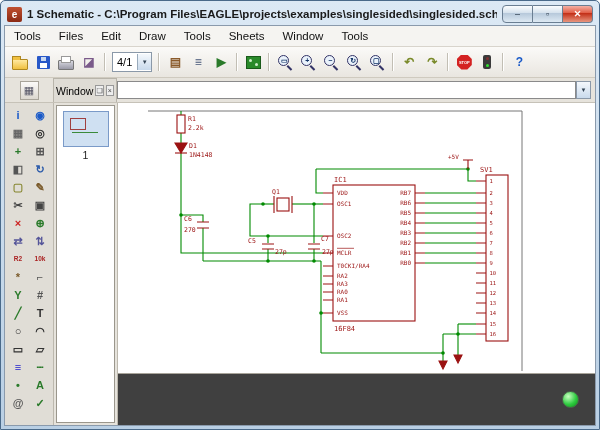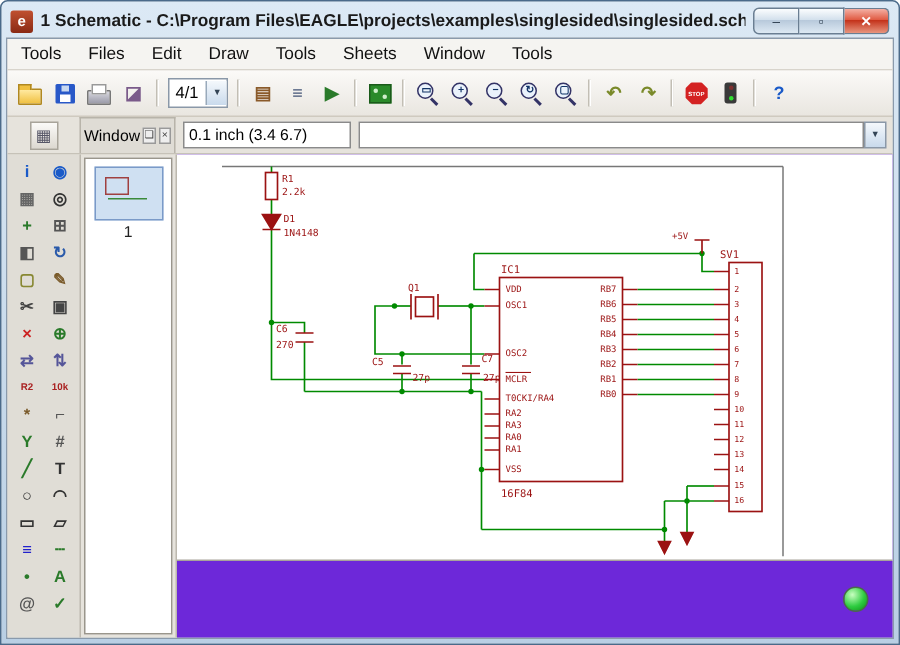--- a/index.html
+++ b/index.html
@@ -65,21 +65,21 @@
   .main{flex:1;display:flex;min-height:0;}
   .palette{width:48px;background:#e0ddd6;border-right:1px solid #bcb8ae;display:grid;grid-template-columns:22px 22px;align-content:start;justify-content:center;padding-top:3px;}
   .tool{width:22px;height:18px;border:1px solid transparent;background:none;padding:0;display:flex;align-items:center;justify-content:center;font-size:11px;line-height:1;}
   .tool .sm{font-size:6.5px;font-weight:bold;}
   .sheets{width:64px;box-sizing:border-box;background:#e6e3dc;border-right:1px solid #bcb8ae;display:flex;flex-direction:column;padding:2px;}
   .sheetlist{flex:1;background:#fff;border:1px solid #9a968c;}
   .thumb{margin:5px auto 2px;width:44px;height:34px;border:1px solid #7a9ac8;background:#cfe0f2;position:relative;}
   .thumb i{position:absolute;left:6px;top:6px;width:14px;height:10px;border:1px solid #a04040;}
   .thumb b{position:absolute;left:8px;top:20px;width:26px;height:1px;background:#3a8a3a;}
   .thumbnum{text-align:center;font-size:10.5px;color:#222;}
-  .canvaswrap{flex:1;display:flex;flex-direction:column;background:#6d28d9;min-width:0;}
+  .canvaswrap{flex:1;display:flex;flex-direction:column;background:#404040;min-width:0;}
   .canvas{height:270px;background:#fff;border-bottom:1px solid #a8a49a;}
   .statusstrip{flex:1;display:flex;align-items:center;justify-content:flex-end;padding-right:16px;}
   .led{width:15px;height:15px;border-radius:50%;border:1px solid #4a6a4a;
     background:radial-gradient(circle at 35% 30%,#c8ffc0,#2ecc40 55%,#0c8a16);}
   
   svg text{font-family:"DejaVu Sans Mono",monospace;}
 </style>
 </head>
 <body>
 
@@ -183,21 +183,20 @@
       </div>
     <div class="row2">
       <span class="gridcell">
         <button class="gridbtn"><span>▦</span></button>
       </span>
       <span class="sheetshdr">
         <span style="flex:1">Window</span>
         <button class="hdrbtn"><span>❏</span></button>
         <button class="hdrbtn"><span>×</span></button>
       </span>
-      <span class="coord">0.1 inch (3.4 6.7)</span>
       <input class="cmd" value="" style="">
       <button class="cmdarrow"><span>▼</span></button>
     </div>
     <div class="main">
       <div class="palette">
           <button class="tool" title="info-tool">
             <span style="font-weight: bold; color: rgb(26, 90, 200);">i</span>
           </button>
           <button class="tool" title="show-tool">
             <span style="font-weight: bold; color: rgb(26, 90, 200);">◉</span>

